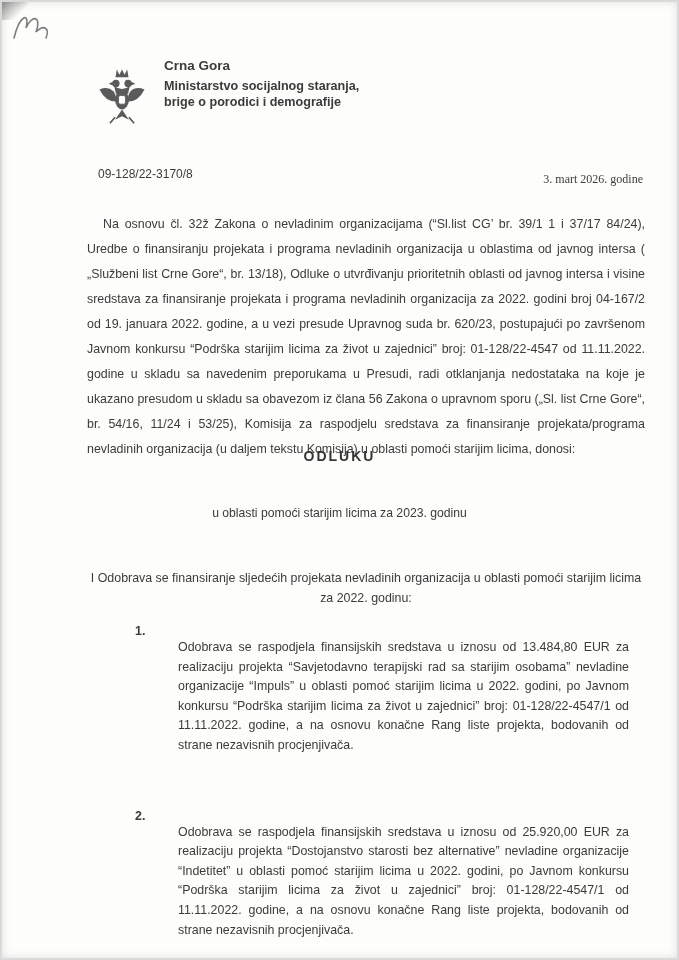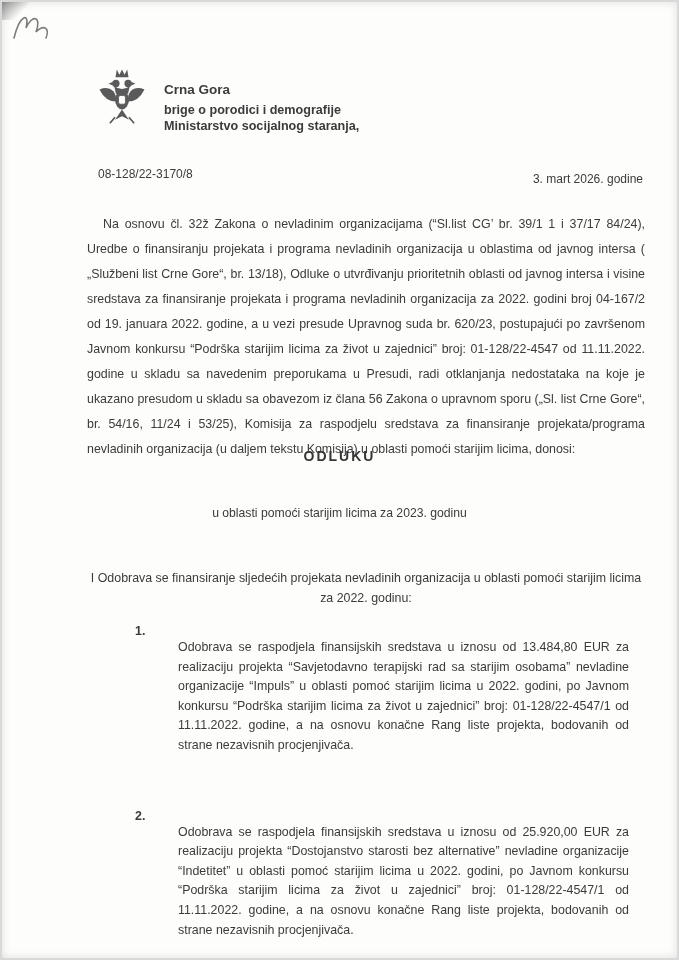--- a/index.html
+++ b/index.html
@@ -18,32 +18,32 @@
     box-shadow:inset 0 0 10px rgba(0,0,0,0.12);
   }
   
   .pen-mark{position:absolute;top:2px;left:4px;}
   .corner-smudge{
     position:absolute;top:0;left:0;width:26px;height:18px;
     background:linear-gradient(135deg, rgba(60,60,60,.55), rgba(60,60,60,0) 70%);
   }
   
   .coat{position:absolute;left:94px;top:64px;}
-  .ministry-block{position:absolute;left:162px;top:80px;line-height:16px;}
+  .ministry-block{position:absolute;left:162px;top:56px;line-height:16px;}
   .country{font-weight:bold;font-size:13.5px;margin-bottom:4px;}
   .ministry-line{font-weight:bold;font-size:12.6px;line-height:16px;}
   .address-block{position:absolute;left:479px;top:82px;font-size:10.5px;line-height:13.5px;color:#474747;}
   .website{margin-top:14px;font-size:10.5px;color:#474747;}
   
   .meta-row{
     position:absolute;left:96px;right:34px;top:165px;
     display:flex;justify-content:space-between;align-items:flex-start;
     font-size:12px;color:#3b3b3b;
   }
-  .meta-row .date{margin-top:5px;}
+  .meta-row .date{margin-top:5px;font-family:Liberation Serif, serif;}
   
   .intro{
     position:absolute;left:85px;top:210px;width:558px;
     font-size:12.4px;line-height:25px;
     text-align:justify;
     text-indent:16px;
     margin:0;
   }
   .decision-title{
     position:absolute;left:0;top:446px;width:100%;
@@ -92,27 +92,27 @@
         <ellipse cx="30" cy="38" rx="8" ry="11"></ellipse>
         <path d="M30 49 l-8 12 8 -4 8 4 z"></path>
         <path d="M22 58 l-6 7 M38 58 l6 7" stroke="#5a5a5a" stroke-width="2" fill="none"></path>
       </g>
       <rect x="26" y="33" width="8" height="10" rx="2" fill="#fdfdfc" stroke="#5a5a5a" stroke-width="1"></rect>
     </svg>
   </div>
 
   <div class="ministry-block">
     <div class="country">Crna Gora</div>
+    <div class="ministry-line">Ministarstvo socijalnog staranja,</div>
     <div class="ministry-line">brige o porodici i demografije</div>
-    <div class="ministry-line">Ministarstvo socijalnog staranja,</div>
   </div>
 
 
   <div class="meta-row">
-    <span class="ref">08-128/22-3170/8</span>
+    <span class="ref">09-128/22-3170/8</span>
     <span class="date">3. mart 2026. godine</span>
   </div>
 
   <p class="intro">Na osnovu čl. 32ž Zakona o nevladinim organizacijama (“Sl.list CG’ br. 39/1 1 i 37/17 84/24), Uredbe o finansiranju projekata i programa nevladinih organizacija u oblastima od javnog intersa ( „Službeni list Crne Gore“, br. 13/18), Odluke o utvrđivanju prioritetnih oblasti od javnog intersa i visine sredstava za finansiranje projekata i programa nevladinih organizacija za 2022. godini broj 04-167/2 od 19. januara 2022. godine, a u vezi presude Upravnog suda br. 620/23,  postupajući po završenom Javnom konkursu “Podrška starijim licima za život u zajednici”  broj:  01-128/22-4547  od  11.11.2022.  godine  u  skladu  sa  navedenim preporukama u Presudi, radi otklanjanja nedostataka na koje je ukazano presudom u skladu sa obavezom iz člana 56 Zakona o upravnom sporu („Sl. list Crne Gore“, br. 54/16, 11/24 i 53/25),   Komisija za raspodjelu sredstava za finansiranje projekata/programa nevladinih organizacija (u daljem tekstu Komisija) u oblasti pomoći starijim licima, donosi:</p>
 
   <h2 class="decision-title">ODLUKU</h2>
 
   <p class="decision-subtitle">
     <br>
     <span>u oblasti pomoći starijim licima za  2023. godinu</span>

